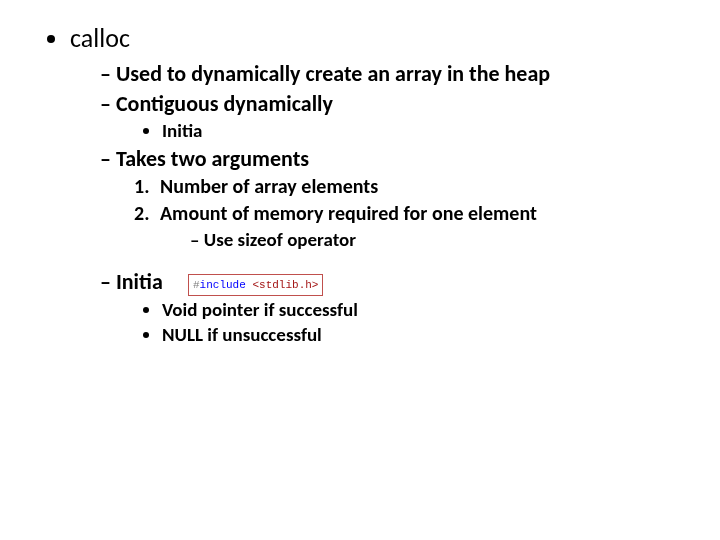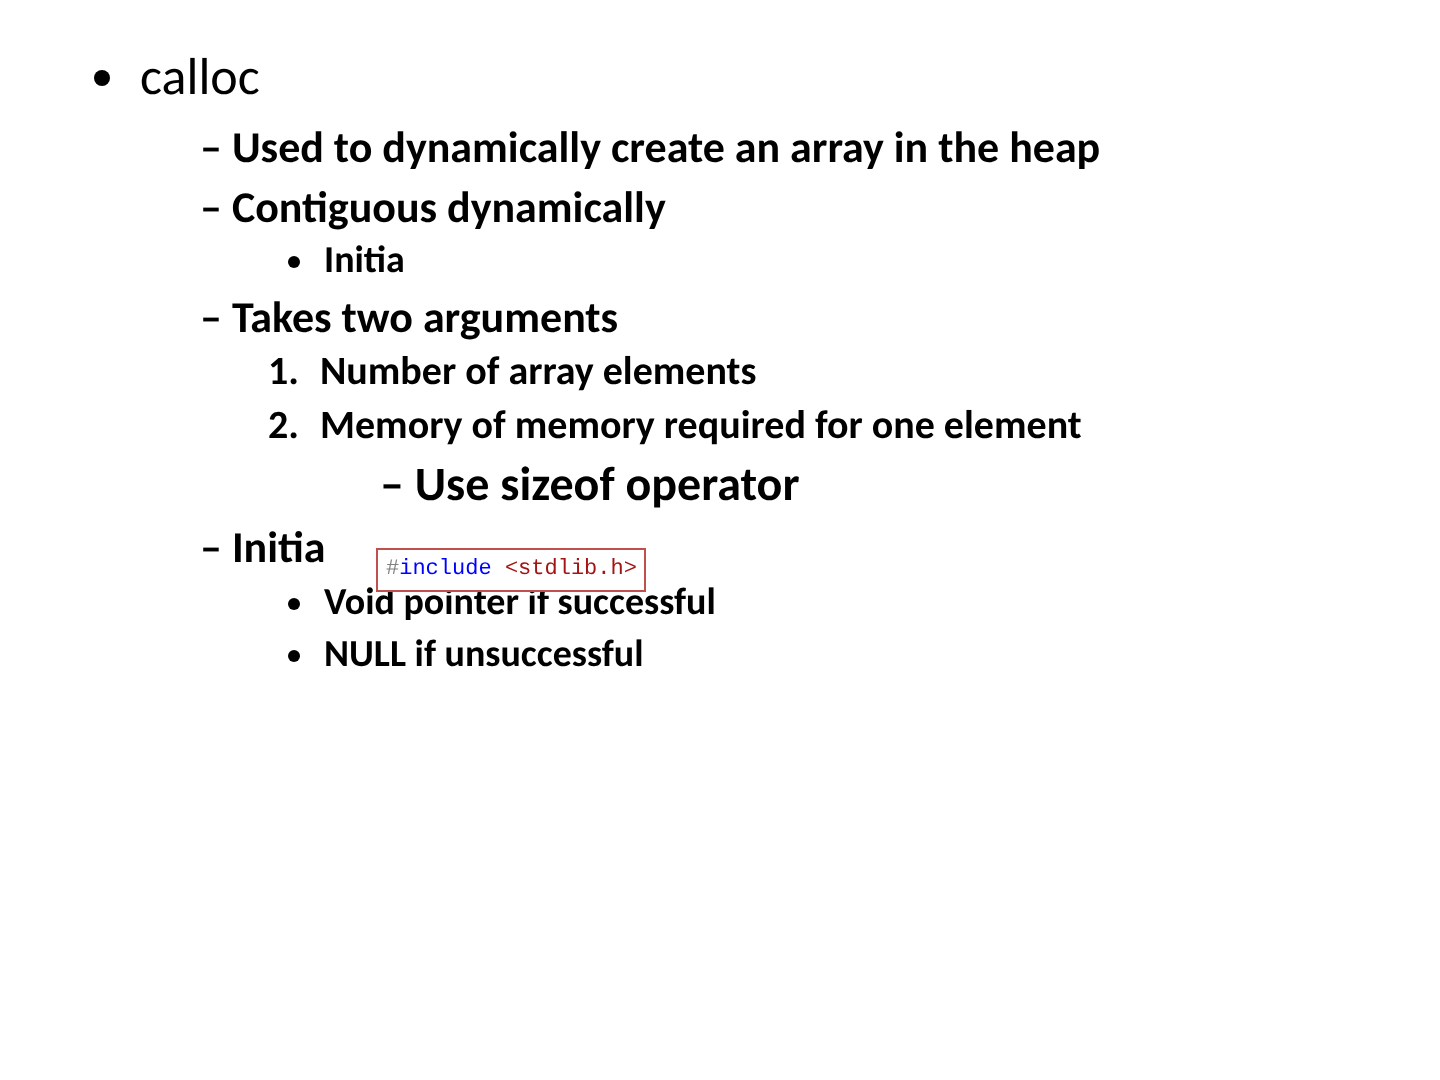--- a/index.html
+++ b/index.html
@@ -47,30 +47,30 @@
   ul.lvl2 > li { margin: 2px 0; line-height: 1.25; }
   ul.lvl3 {
     list-style: disc;
     margin: 2px 0 2px 0;
     padding-left: 46px;
     font-size: 19px;
   }
   ul.lvl3 > li { margin: 2px 16px; }
   ol.lvl3num {
     list-style: decimal;
-    margin: 2px 0 2px 0;
+    margin: 2px 0 16px 0;
     padding-left: 54px;
     font-size: 20px;
   }
   ol.lvl3num > li { margin: 2px 0; padding-left: 6px; }
   ul.lvl4 {
     list-style: none;
     margin: 2px 0 2px 0;
     padding-left: 30px;
-    font-size: 24px;
+    font-size: 19px;
   }
   ul.lvl4 > li::before { content: "– "; }
   .code-box {
     position: absolute;
     left: 188px;
     top: 239px;
     border: 1px solid #c0504d;
     background: #ffffff;
     padding: 0 4px;
     font-family: "Courier New", monospace;
@@ -98,21 +98,21 @@
           <span>Contiguous dynamically</span>
           <ul class="lvl3">
             <li>Initia</li>
           </ul>
         </li>
         <li>
           <span>Takes two arguments</span>
           <ol class="lvl3num">
             <li>Number of array elements</li>
             <li>
-              <span>Memory of memory required for one element</span>
+              <span>Amount of memory required for one element</span>
               <ul class="lvl4">
                 <li>Use sizeof operator</li>
               </ul>
             </li>
           </ol>
         </li>
         <li>
           <span>Initia</span>
           <ul class="lvl3">
             <li>Void pointer if successful</li>

